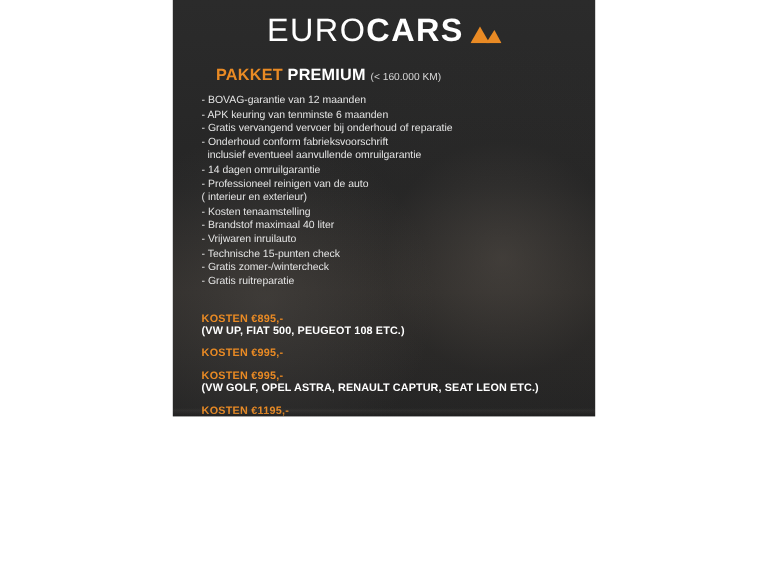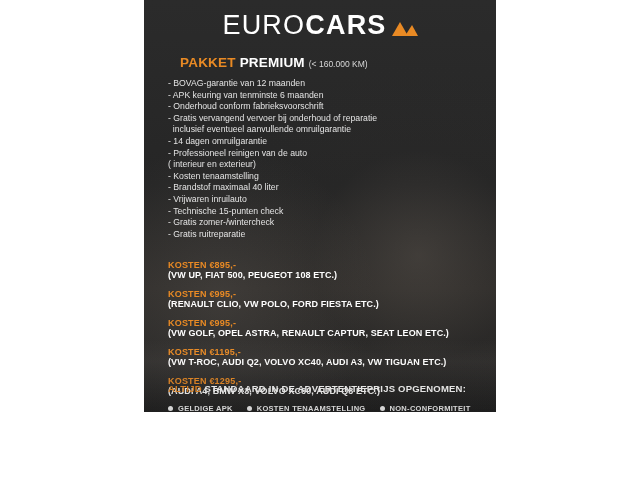--- a/index.html
+++ b/index.html
@@ -18,21 +18,21 @@
     width: 640px;
     height: 480px;
     background: #ffffff;
   }
   
   #panel {
     position: absolute;
     left: 144px;
     top: 0;
     width: 352px;
-    height: 412px;
+    height: 347px;
     background:
       radial-gradient(circle at 78% 62%, rgba(120,110,100,0.28) 0%, rgba(60,55,50,0.05) 28%, rgba(0,0,0,0) 52%),
       radial-gradient(circle at 22% 72%, rgba(150,140,130,0.16) 0%, rgba(0,0,0,0) 38%),
       linear-gradient(180deg, #2b2b2b 0%, #262626 45%, #2e2c2a 70%, #242424 100%);
     overflow: hidden;
   }
   #panel::after {
     content: "";
     position: absolute;
     left: 0; right: 0; top: 340px; bottom: 0;
@@ -168,42 +168,41 @@
     <div class="content">
       <div class="pakket-title">
         <span class="accent">PAKKET</span>
         <span>PREMIUM</span>
         <span class="km">(&lt; 160.000 KM)</span>
       </div>
 
       <ul class="bullets">
         <li>- BOVAG-garantie van 12 maanden</li>
         <li>- APK keuring van tenminste 6 maanden</li>
+        <li>- Gratis vervangend vervoer bij onderhoud of reparatie</li>
         <li>- Onderhoud conform fabrieksvoorschrift</li>
-        <li>- Gratis vervangend vervoer bij onderhoud of reparatie</li>
         <li>  inclusief eventueel aanvullende omruilgarantie</li>
         <li>- 14 dagen omruilgarantie</li>
         <li>- Professioneel reinigen van de auto</li>
         <li>( interieur en exterieur)</li>
         <li>- Kosten tenaamstelling</li>
         <li>- Brandstof maximaal 40 liter</li>
         <li>- Vrijwaren inruilauto</li>
         <li>- Technische 15-punten check</li>
         <li>- Gratis zomer-/wintercheck</li>
         <li>- Gratis ruitreparatie</li>
       </ul>
 
       <div class="prices">
         <div class="price-block">
           <div class="price-head">KOSTEN €895,-</div>
           <div class="price-sub">(VW UP, FIAT 500, PEUGEOT 108 ETC.)</div>
         </div>
         <div class="price-block">
           <div class="price-head">KOSTEN €995,-</div>
-          <div class="price-sub">(RENAULT CLIO, VW POLO, FORD FIESTA ETC.)</div>
         </div>
         <div class="price-block">
           <div class="price-head">KOSTEN €995,-</div>
           <div class="price-sub">(VW GOLF, OPEL ASTRA, RENAULT CAPTUR, SEAT LEON ETC.)</div>
         </div>
         <div class="price-block">
           <div class="price-head">KOSTEN €1195,-</div>
           <div class="price-sub">(VW T-ROC, AUDI Q2, VOLVO XC40, AUDI A3, VW TIGUAN ETC.)</div>
         </div>
         <div class="price-block">

